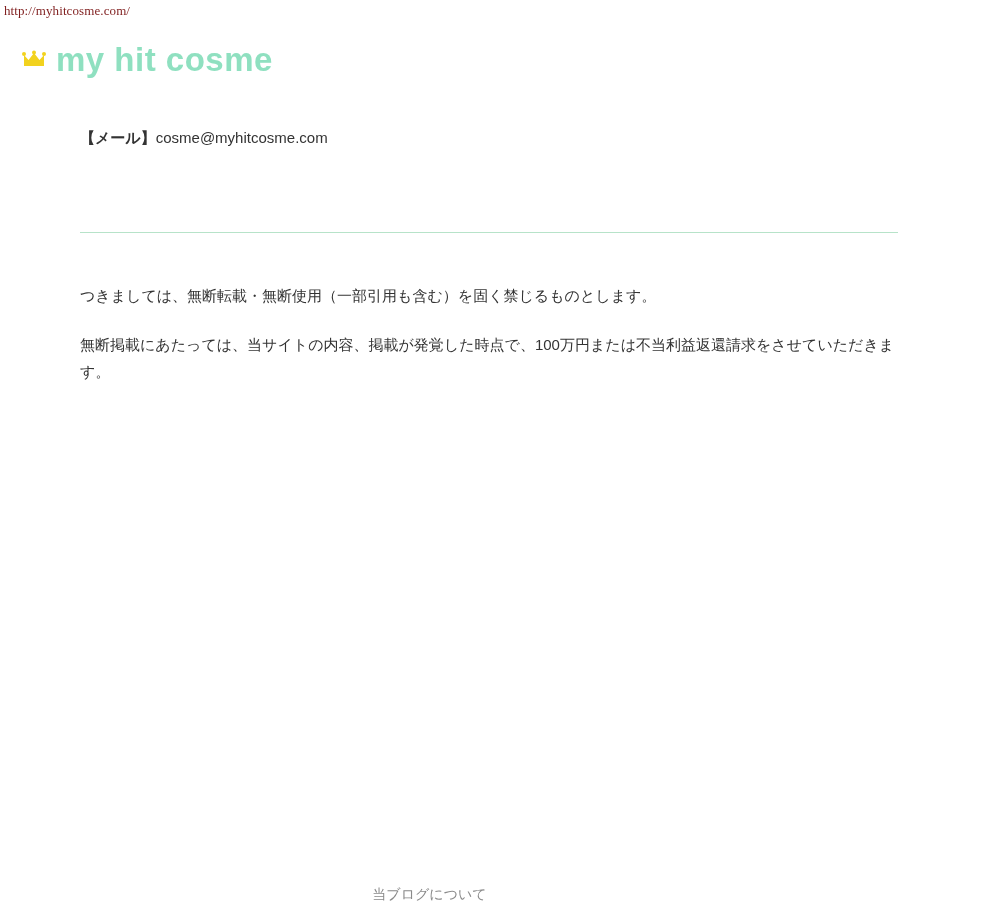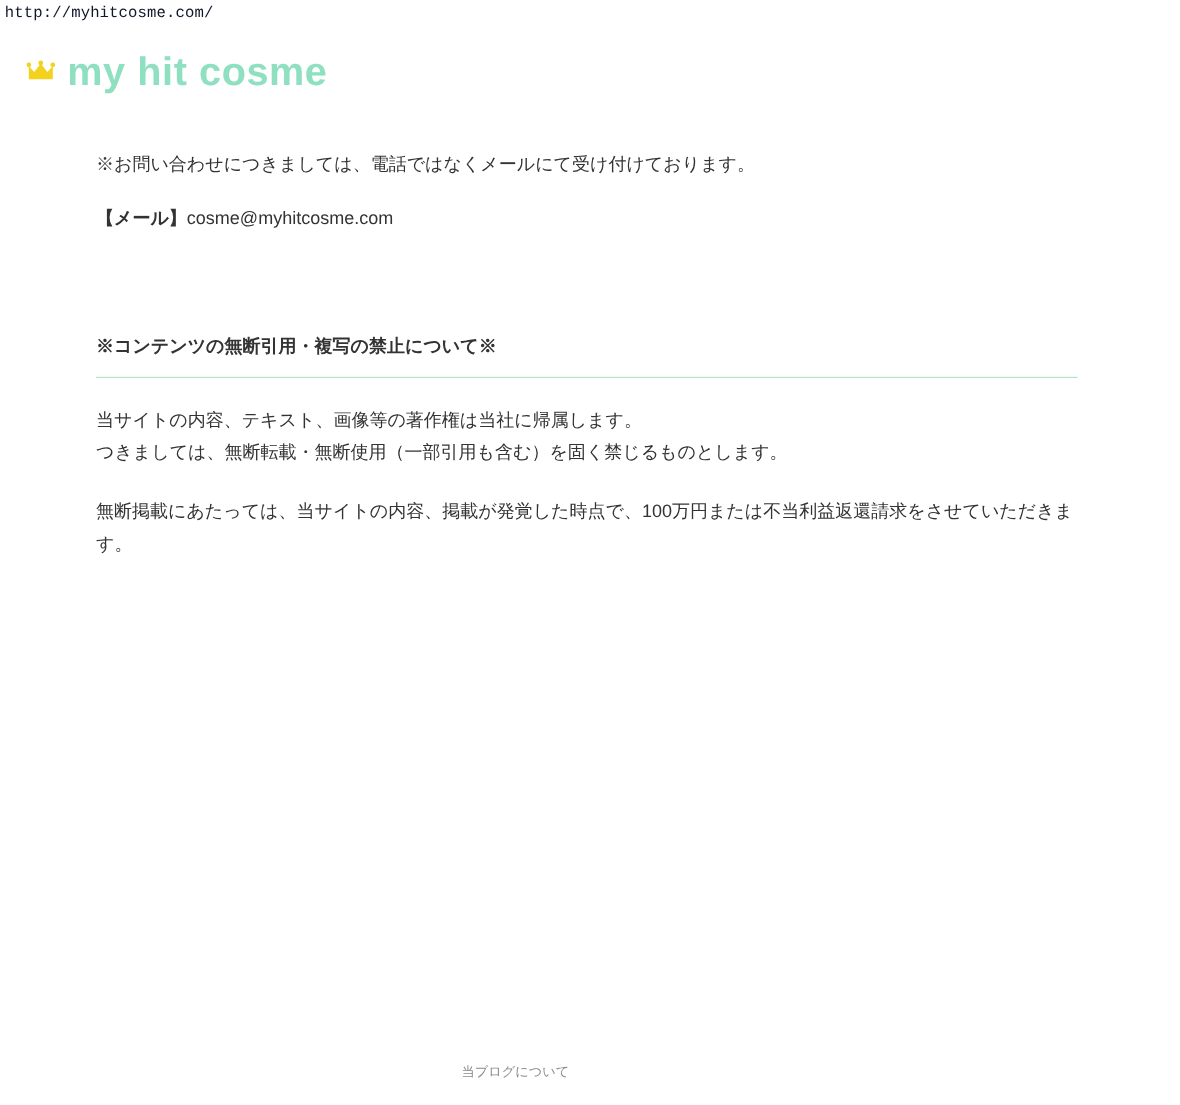--- a/index.html
+++ b/index.html
@@ -9,23 +9,23 @@
   }
   body {
     width: 983px;
     height: 921px;
     font-family: "Liberation Sans", sans-serif;
     color: #333333;
     overflow: hidden;
     position: relative;
   }
   .url-bar {
-    font-family: Liberation Mono, monospace;
+    font-family: Liberation Serif, serif;
     font-size: 13px;
-    color: #0f172a;
+    color: #7f1d1d;
     padding: 3px 12px 0 4px;
     line-height: 16px;
     letter-spacing: 0.1px;
   }
   .site-header {
     padding: 24px 0 0 22px;
     display: flex;
     align-items: center;
     gap: 10px;
   }
@@ -81,21 +81,21 @@
   }
   .body-block.wide {
     width: 820px;
   }
   .footer {
     position: absolute;
     left: 0;
     top: 884px;
     width: 859px;
     text-align: center;
-    font-size: 11px;
+    font-size: 14px;
     color: #8a8a8a;
     line-height: 20px;
   }
 </style>
 </head>
 <body>
 
 <div class="url-bar">
   <span>http://myhitcosme.com/</span>
 </div>
@@ -107,38 +107,36 @@
       <circle cx="2" cy="4" r="2" fill="#f2d21e"></circle>
       <circle cx="12" cy="2.5" r="2" fill="#f2d21e"></circle>
       <circle cx="22" cy="4" r="2" fill="#f2d21e"></circle>
     </svg>
   </span>
   <span class="site-title">my hit cosme</span>
 </div>
 
 <div class="content">
 
-  <p class="para">※お問い合わせにつきましては、電話ではなくメールにて受け付けております。</p>
 
 
 
 
 
   <p class="para">
     <span class="label">【メール】</span><span>cosme@myhitcosme.com</span><br>
   </p>
 
   <div class="spacer-block"></div>
 
-  <h2 class="section-heading">※コンテンツの無断引用・複写の禁止について※</h2>
 
   <hr class="rule">
 
   <div class="body-block">
-    <span>当サイトの内容、テキスト、画像等の著作権は当社に帰属します。</span><br>
+    <br>
     <span>つきましては、無断転載・無断使用（一部引用も含む）を固く禁じるものとします。</span>
   </div>
 
   <div class="body-block wide">無断掲載にあたっては、当サイトの内容、掲載が発覚した時点で、100万円または不当利益返還請求をさせていただきます。</div>
 
 </div>
 
 <div class="footer">
   <span>当ブログについて</span>
 </div>

